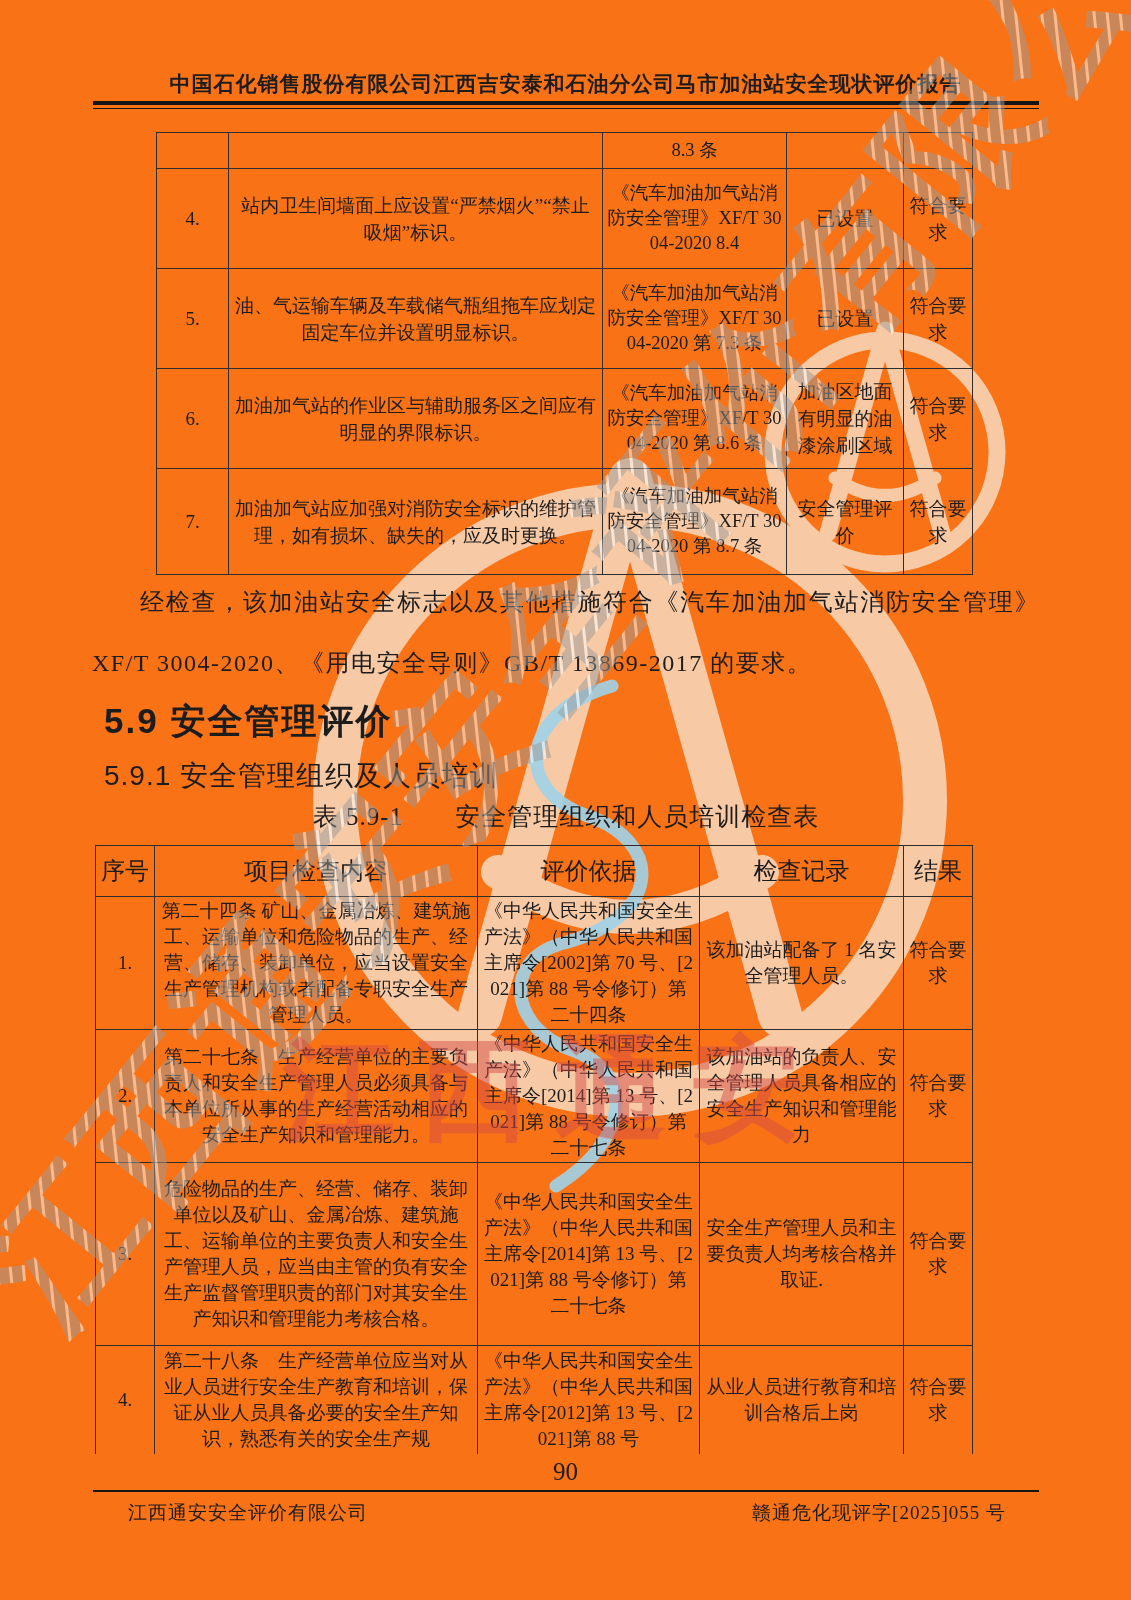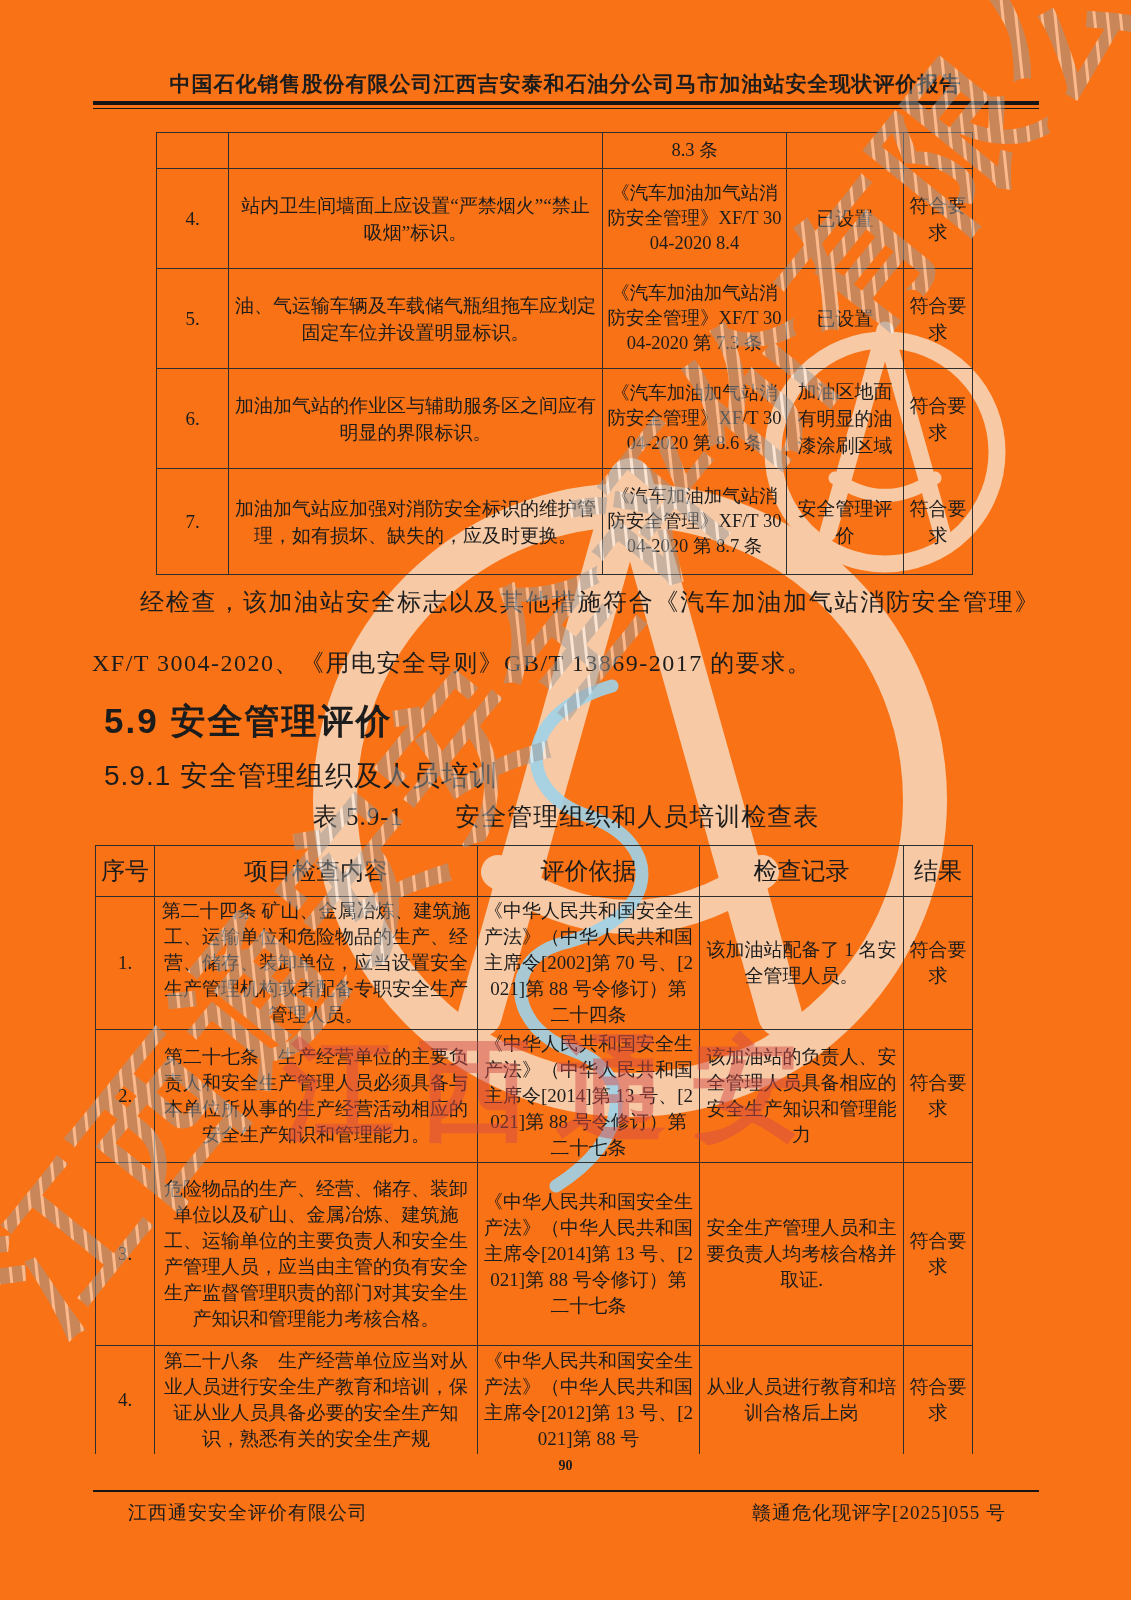--- a/index.html
+++ b/index.html
@@ -33,21 +33,21 @@
   .t2cap{position:absolute;top:800px;left:93px;width:946px;text-align:center;
          font-size:25px;letter-spacing:1px;}
 
   .t2{position:absolute;top:845px;left:95px;width:877px;}
   .t2 td{line-height:26px;}
   .t2-h{height:51px;} .t2-r1{height:132px;} .t2-r2{height:130px;}
   .t2-r3{height:183px;} .t2-r4{height:108px;}
   .t2 tr.cut td{border-bottom:none;}
   .t2 td.hcell{font-size:24px;}
 
-  .pagenum{position:absolute;top:1458px;left:0;width:100%;text-align:center;font-size:14px;font-weight:bold;}
+  .pagenum{position:absolute;top:1458px;left:0;width:100%;text-align:center;font-size:25px;}
   .ftr-rule{position:absolute;top:1490px;left:93px;width:946px;height:0;
             border-top:2.5px solid #161616;}
   .ftr-left{position:absolute;top:1500px;left:128px;font-size:19px;letter-spacing:1px;}
   .ftr-right{position:absolute;top:1500px;right:125px;font-size:19px;letter-spacing:1px;}
 </style>
 </head>
 <body>
 
 <div class="page">
 

